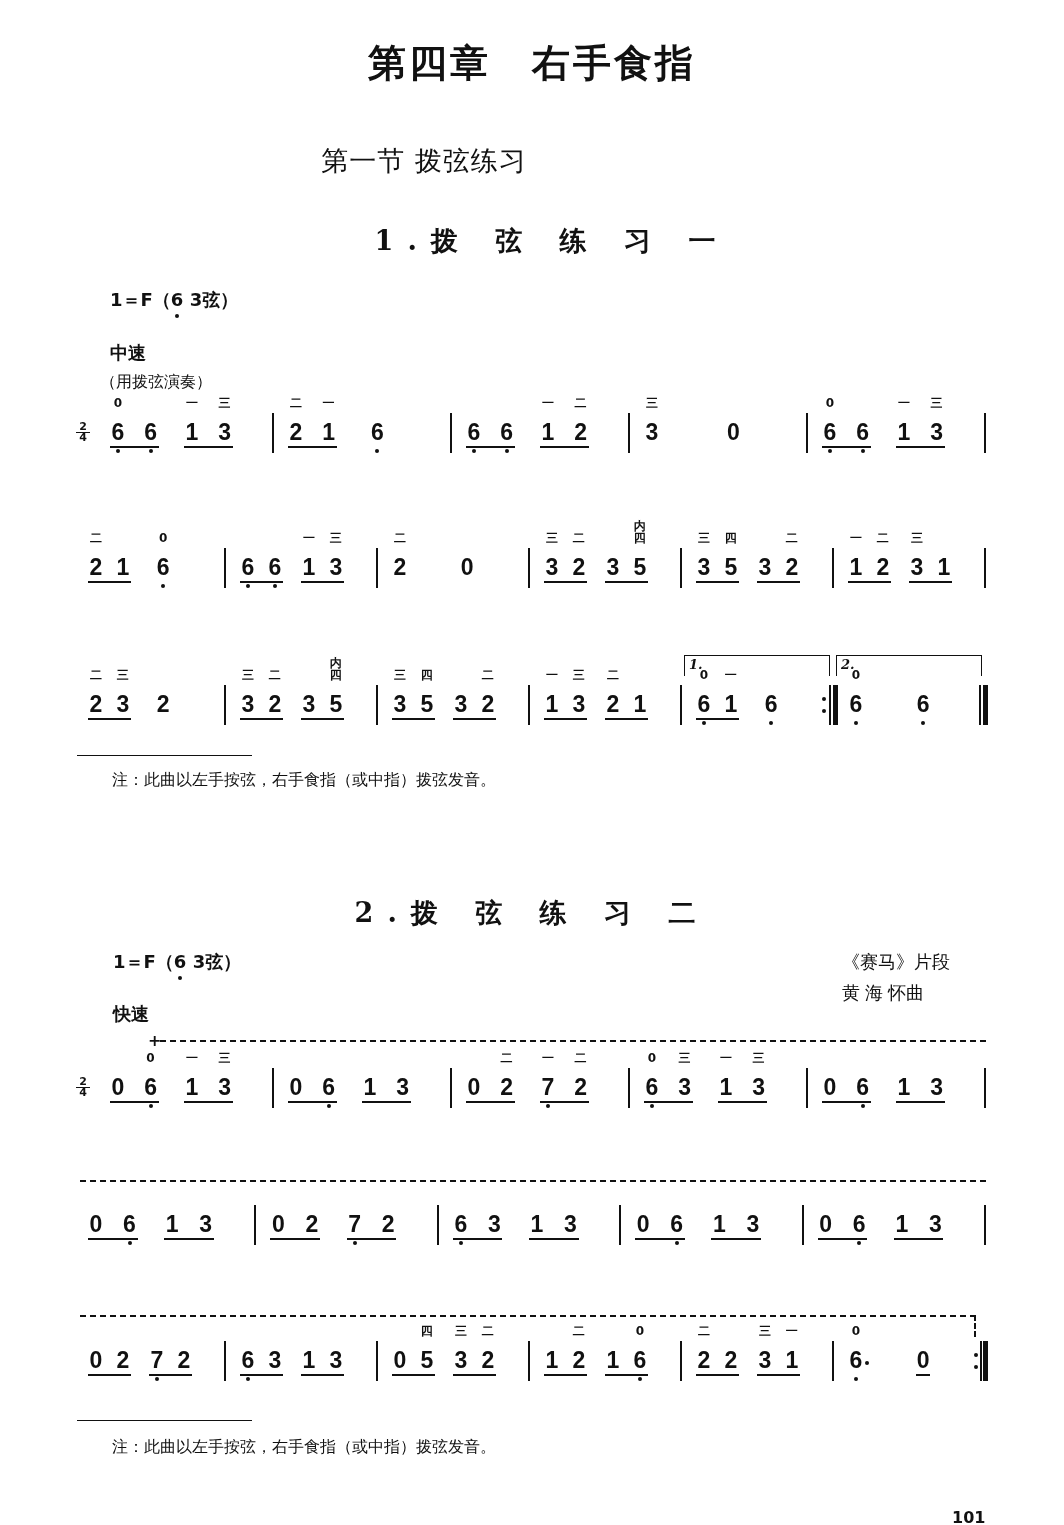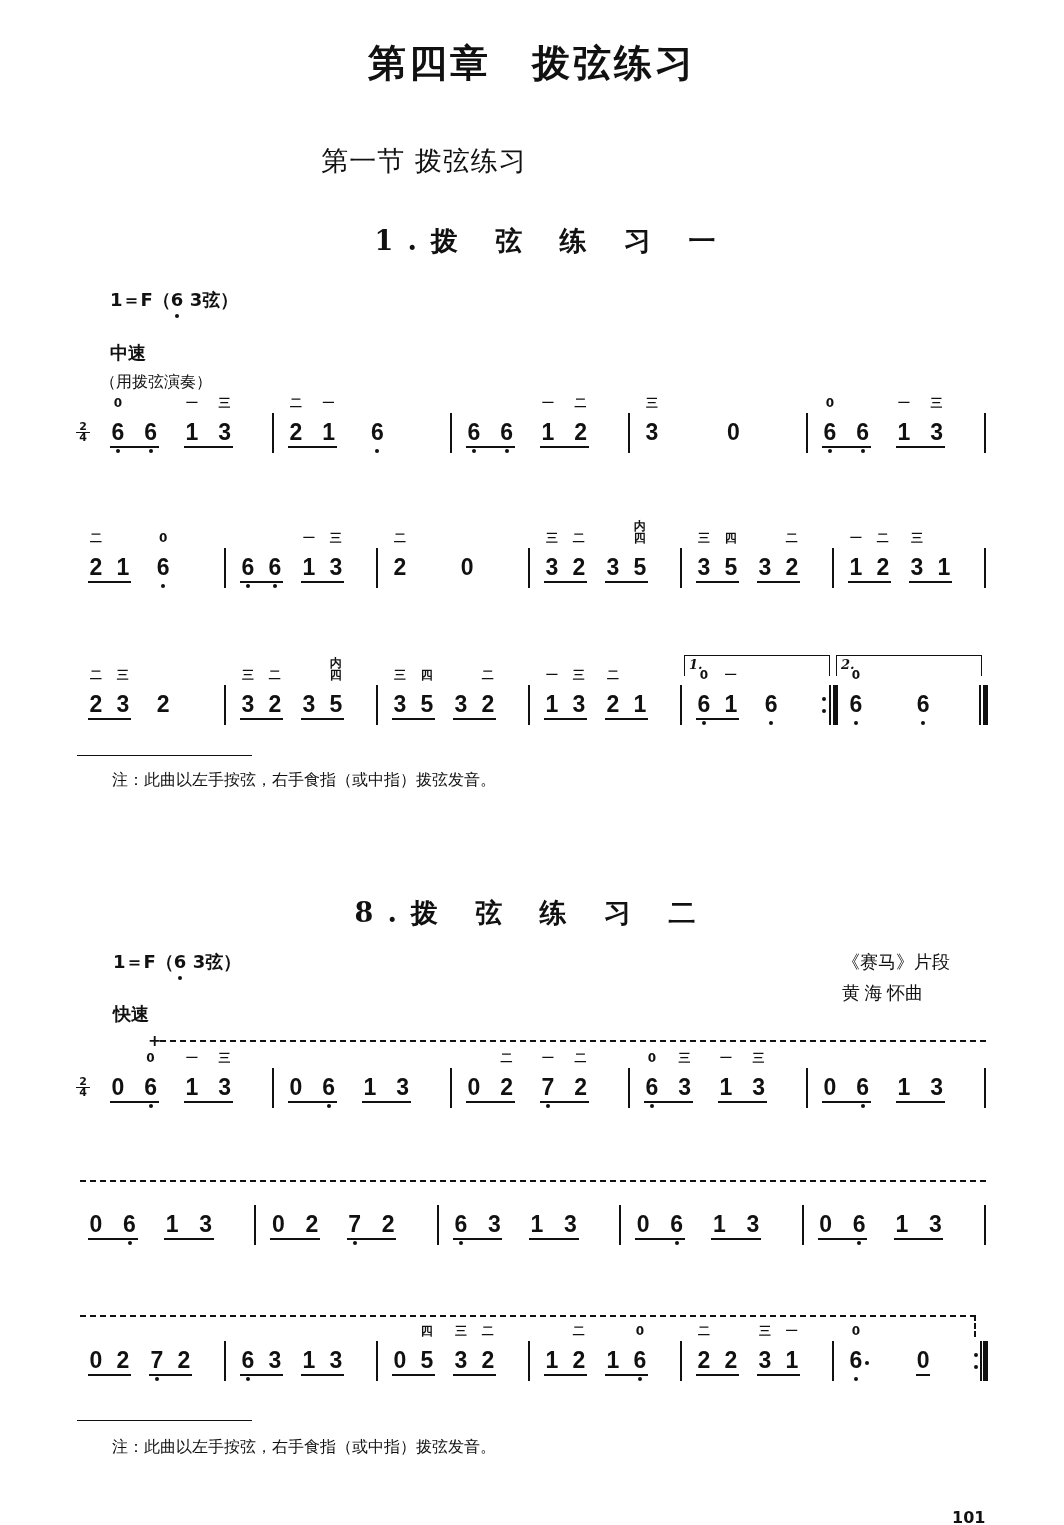--- a/index.html
+++ b/index.html
@@ -6,21 +6,21 @@
   body{width:1064px;height:1525px;position:relative;overflow:hidden;
        font-family:"DejaVu Sans","Liberation Sans",sans-serif;color:#111;}
   .abs{position:absolute;}
   .chapter{left:0;width:1064px;top:38px;text-align:center;font-size:38px;font-weight:bold;letter-spacing:3px;font-family:"DejaVu Sans",sans-serif;}
   .section{left:0;width:848px;top:143px;text-align:center;font-size:27px;font-family:"DejaVu Serif",serif;letter-spacing:1px;}
   .piece-title{left:0;width:1064px;text-align:center;font-size:27px;font-weight:bold;font-family:"DejaVu Serif",serif;letter-spacing:14px;}
   .meta{font-size:18px;font-weight:bold;font-family:"DejaVu Sans",sans-serif;}
   .meta-light{font-size:16px;font-family:"DejaVu Serif",serif;}
   .key .dotted{position:relative;display:inline-block;}
   .key .dotted::after{content:"";position:absolute;left:50%;bottom:-8px;width:4px;height:4px;margin-left:-2px;background:#111;border-radius:50%;}
-  .source{font-size:18px;font-family:Liberation Serif, serif;text-align:left;line-height:31px;}
+  .source{font-size:18px;font-family:Liberation Sans, sans-serif;text-align:left;line-height:31px;}
   .footrule{height:1px;background:#111;width:175px;}
   .note-text{font-size:16px;font-family:Liberation Serif, serif;}
   .pagenum{font-size:16px;font-weight:bold;}
 
   
   .row{position:absolute;left:76px;height:70px;}
   .measure{position:absolute;top:0;height:70px;}
   .note{position:absolute;width:20px;text-align:center;}
   .note .digit{position:absolute;left:0;width:20px;top:24px;font-size:23px;font-weight:bold;font-family:"Liberation Sans","DejaVu Sans",sans-serif;line-height:26px;}
   .note .finger{position:absolute;left:0;width:20px;top:2px;font-size:12px;font-weight:bold;line-height:12px;}
@@ -37,21 +37,21 @@
   .timesig{position:absolute;left:0;top:27px;width:14px;text-align:center;font-size:11px;font-weight:bold;line-height:10px;}
   .timesig span{display:block;}
   .timesig span:first-child{border-bottom:1px solid #111;}
   .volta{position:absolute;top:-12px;height:20px;border-top:1.5px solid #111;border-left:1.5px solid #111;border-right:1.5px solid #111;}
   .volta span{position:absolute;left:4px;top:1px;font-size:13px;font-style:italic;font-weight:bold;font-family:"DejaVu Serif",serif;}
   .dashline{position:absolute;height:0;border-top:2px dashed #111;}
 </style>
 </head>
 <body>
 
-<div class="abs chapter">第四章　拨弦练习</div>
+<div class="abs chapter">第四章　右手食指</div>
 <div class="abs section">第一节 拨弦练习</div>
 
 <div class="abs piece-title" style="top:223px;padding-left:20px;">1.拨 弦 练 习 一</div>
 <div class="abs meta key" style="left:110px;top:288px;">
   <span>1＝F（</span><span class="dotted">6</span><span> 3弦）</span>
 </div>
 <div class="abs meta" style="left:110px;top:341px;">中速</div>
 <div class="abs meta-light" style="left:100px;top:372px;">（用拨弦演奏）</div>
 
 <div id="piece0-rows">
@@ -376,21 +376,21 @@
         </div>
         <div class="bar" style="left: 143px;"></div>
         <div class="bar final" style="left: 147px;"></div>
       </div>
     </div>
   </div>
 
 <div class="abs footrule" style="left:77px;top:755px;"></div>
 <div class="abs note-text" style="left:112px;top:770px;">注：此曲以左手按弦，右手食指（或中指）拨弦发音。</div>
 
-<div class="abs piece-title" style="top:895px;">8.拨 弦 练 习 二</div>
+<div class="abs piece-title" style="top:895px;">2.拨 弦 练 习 二</div>
 <div class="abs meta key" style="left:113px;top:950px;">
   <span>1＝F（</span><span class="dotted">6</span><span> 3弦）</span>
 </div>
 <div class="abs meta" style="left:113px;top:1002px;">快速</div>
 <div class="abs source" style="left:842px;top:947px;">
   <div>《赛马》片段</div>
   <div>黄  海  怀曲</div>
 </div>
 <div class="abs" style="left:148px;top:1031px;font-size:16px;font-weight:bold;">+</div>
 

